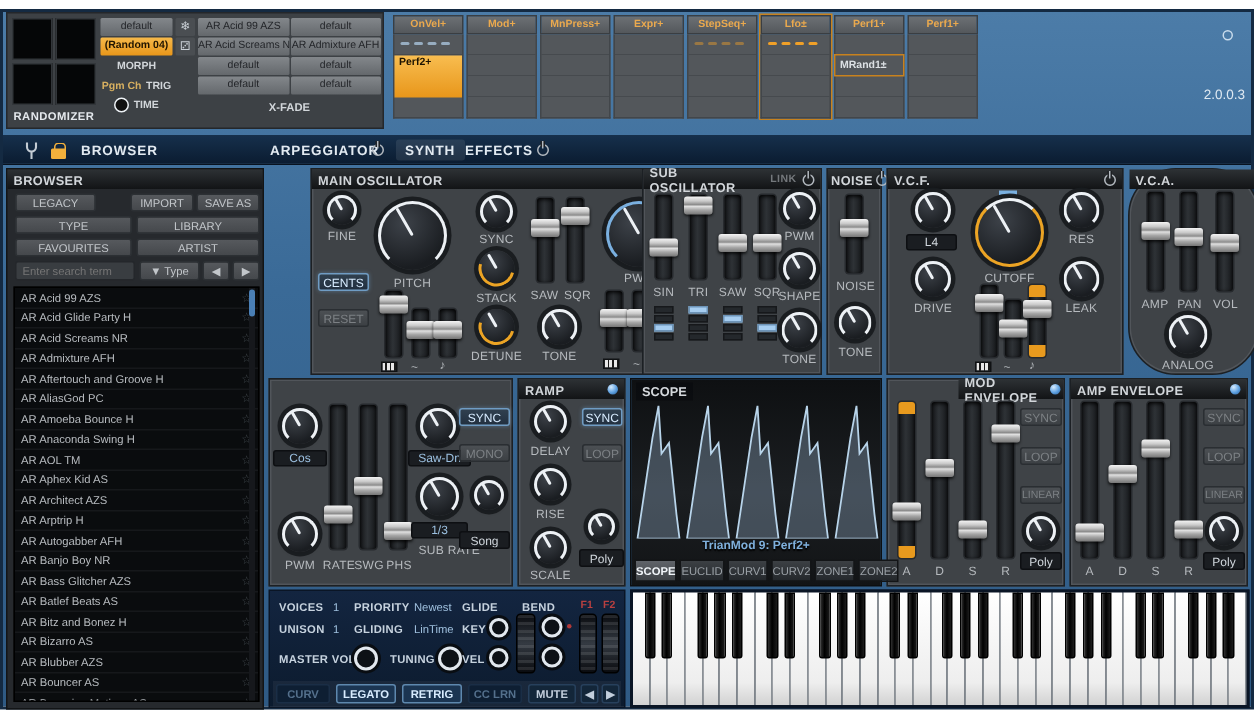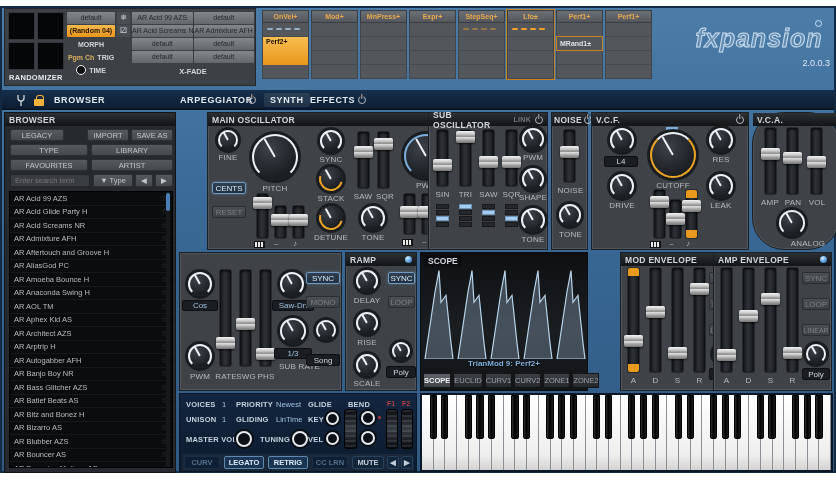--- a/index.html
+++ b/index.html
@@ -238,21 +238,20 @@
           <div class="pm-special pm-plain">MRand1±</div>
         </div>
       </div>
       <div class="pm-col">
         <div class="pm-h">Perf1+</div>
         <div class="pm-body"></div>
       </div>
     </div>
 
   <div class="logo">
-    <span>fxpansion</span>
     <span class="logo-dot"></span>
   </div>
   <div class="ver">2.0.0.3</div>
 
   <div class="toolbar">
     <svg style="position:absolute;left:14px;top:4px;" width="10" height="12" viewBox="0 0 10 12">
       <path d="M2 1v3a3 3 0 0 0 3 3 3 3 0 0 0 3-3V1" stroke="#c4ccd4" stroke-width="1.4" fill="none"></path>
       <path d="M5 7v5" stroke="#c4ccd4" stroke-width="1.4"></path>
     </svg>
     <span class="lock"></span>
@@ -551,21 +550,21 @@
       <div class="sl" style="left:34px;top:2px;height:66px;">
           <i class="h" style="top:calc(46% - 6px);"></i>
         </div>
       <div class="sl" style="left:58px;top:2px;height:66px;">
           <i class="h" style="top:calc(52% - 6px);"></i>
         </div>
       <div class="lb" style="left:2px;top:72px;width:30px;">AMP</div>
       <div class="lb" style="left:26px;top:72px;width:28px;">PAN</div>
       <div class="lb" style="left:50px;top:72px;width:28px;">VOL</div>
       <div class="knob" style="left:26px;top:84px;width:26px;height:26px;"></div>
-      <div class="lb" style="left:16px;top:113px;width:46px;margin-left:16px;">ANALOG</div>
+      <div class="lb" style="left:16px;top:113px;width:46px;">ANALOG</div>
     </div>
   </div>
 
   <div class="panel" style="left:179px;top:252px;width:163px;height:139px;">
     <div class="pc">
       <div class="knob" style="left:8px;top:6px;width:24px;height:24px;"></div>
       <div class="btn dark" style="left:2px;top:34px;width:36px;height:11px;line-height:10px;">Cos</div>
       <div class="sl" style="left:40px;top:4px;height:96px;">
           <i class="h" style="top:calc(76% - 6px);"></i>
         </div>
@@ -628,21 +627,21 @@
     <div class="scope-tabs">
         <div class="stab sel">SCOPE</div>
         <div class="stab">EUCLID</div>
         <div class="stab">CURV1</div>
         <div class="stab">CURV2</div>
         <div class="stab">ZONE1</div>
         <div class="stab">ZONE2</div>
       </div>
   </div>
 
-  <div class="panel" style="left:620px;top:252px;width:119px;height:139px;">
+  <div class="panel" style="left:591px;top:252px;width:119px;height:139px;padding-left:47px;">
     <div class="ph">
         <span>MOD ENVELOPE</span>
         <span class="sp"></span>
         <span class="bluedot"></span>
       </div>
     <div class="pc">
       <div class="sl" style="left:7px;top:2px;height:104px;">
           <i class="capT"></i>
           <i class="capB"></i>
           <i class="h" style="top:calc(70% - 6px);"></i>

